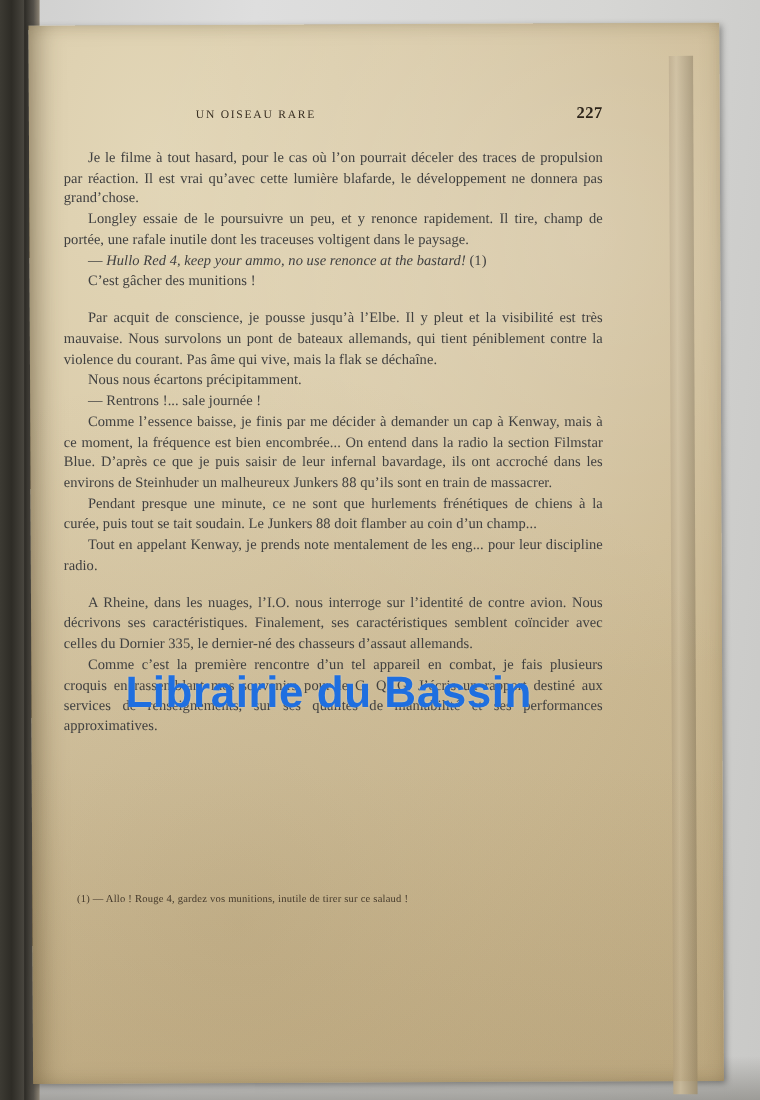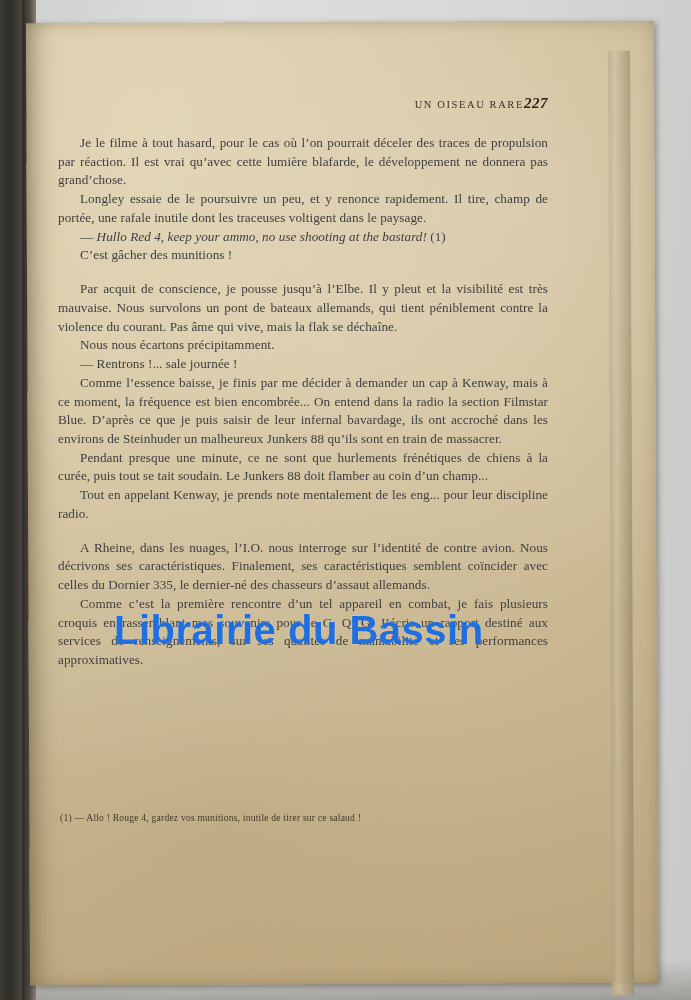--- a/index.html
+++ b/index.html
@@ -84,57 +84,56 @@
     position: absolute;
     left: 58px;
     top: 95px;
     width: 490px;
     color: #2a2118;
   }
 
   .running-head {
     display: flex;
     align-items: baseline;
-    justify-content: flex-end;
+    justify-content: space-between;
     margin-bottom: 22px;
   }
   .rh-title {
     font-size: 10.5px;
     letter-spacing: 1.6px;
     text-transform: uppercase;
     margin-left: 120px;
     color: #3a3024;
   }
   .rh-folio {
     font-size: 15px;
     font-weight: bold;
     letter-spacing: .5px;
     color: #2c241a;
-    font-style: italic;
   }
 
   p {
     margin: 0;
     font-size: 13.2px;
     line-height: 1.42;
     text-align: justify;
     text-indent: 22px;
     color: #404040;
     letter-spacing: .05px;
   }
   .gap { height: 15px; }
   em, .it {
     font-style: italic;
   }
   .dash { font-style: normal; }
 
   
   .footnote {
     position: absolute;
-    left: 60px;
+    left: 70px;
     top: 812px;
     width: 470px;
     font-size: 9.6px;
     line-height: 1.35;
     color: #43382a;
     letter-spacing: .2px;
   }
 
   
   .watermark {
@@ -178,21 +177,21 @@
 
   <div class="running-head">
     <div class="rh-title">UN OISEAU RARE</div>
     <div class="rh-folio">227</div>
   </div>
 
   <p>Je le filme à tout hasard, pour le cas où l’on pourrait déceler des traces de propulsion par réaction. Il est vrai qu’avec cette lumière blafarde, le développement ne donnera pas grand’chose.</p>
   <p>Longley essaie de le poursuivre un peu, et y renonce rapidement. Il tire, champ de portée, une rafale inutile dont les traceuses voltigent dans le paysage.</p>
 
   <p>
-    <span class="dash">— </span><em>Hullo Red 4, keep your ammo, no use shooting at the bastard!</em><span> (1)</span>
+    <span class="dash">— </span><em>Hullo Red 4, keep your ammo, no use renonce at the bastard!</em><span> (1)</span>
   </p>
 
   <p>C’est gâcher des munitions !</p>
 
   <div class="gap"></div>
 
   <p>Par acquit de conscience, je pousse jusqu’à l’Elbe. Il y pleut et la visibilité est très mauvaise. Nous survolons un pont de bateaux allemands, qui tient péniblement contre la violence du courant. Pas âme qui vive, mais la flak se déchaîne.</p>
   <p>Nous nous écartons précipitamment.</p>
   <p>— Rentrons !... sale journée !</p>
   <p>Comme l’essence baisse, je finis par me décider à demander un cap à Kenway, mais à ce moment, la fréquence est bien encombrée... On entend dans la radio la section Filmstar Blue. D’après ce que je puis saisir de leur infernal bavardage, ils ont accroché dans les environs de Steinhuder un malheureux Junkers 88 qu’ils sont en train de massacrer.</p>

